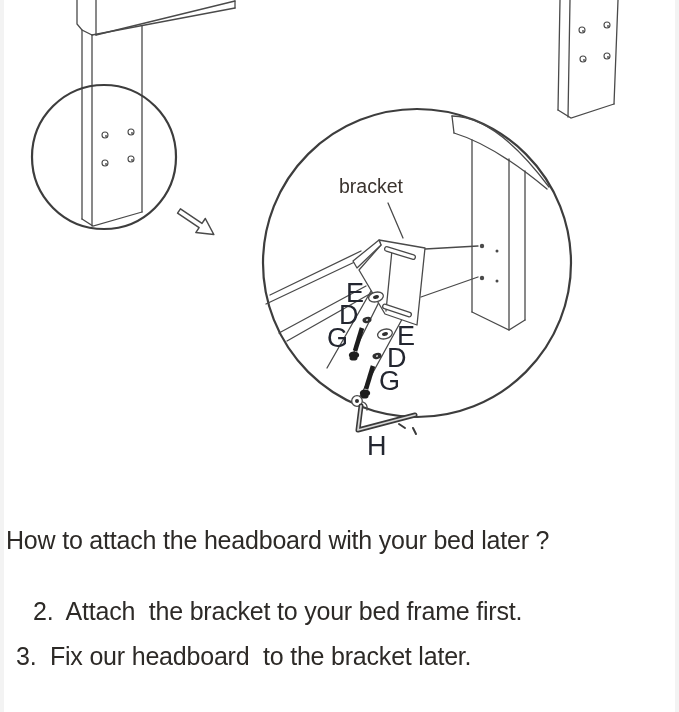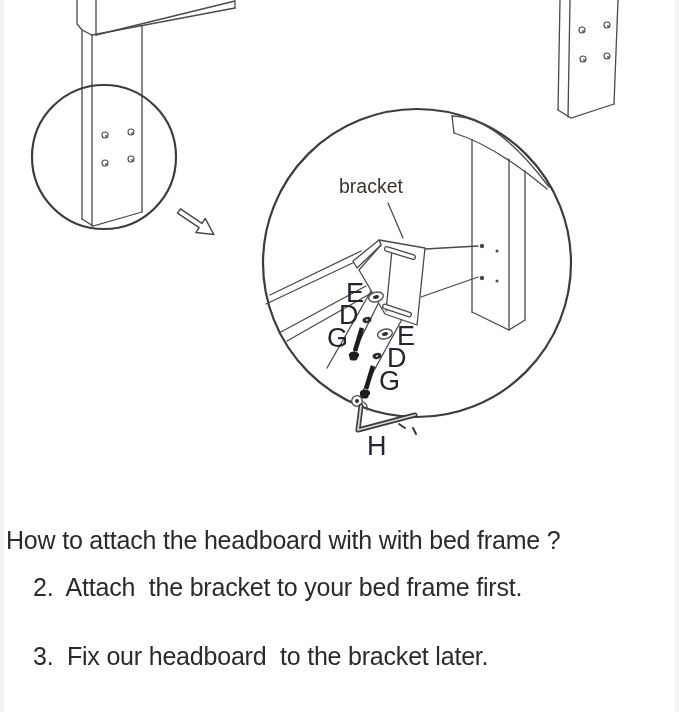--- a/index.html
+++ b/index.html
@@ -187,16 +187,16 @@
   <div class="callout" style="left:335px;top:177px;">bracket</div>
 
   <div class="diagram-label" style="left:342px;top:280px;">E</div>
   <div class="diagram-label" style="left:335px;top:302px;">D</div>
   <div class="diagram-label" style="left:323px;top:325px;">G</div>
   <div class="diagram-label" style="left:393px;top:323px;">E</div>
   <div class="diagram-label" style="left:383px;top:345px;">D</div>
   <div class="diagram-label" style="left:375px;top:368px;">G</div>
   <div class="diagram-label" style="left:363px;top:433px;">H</div>
 
-  <div class="copyline" style="left:2px;top:527px;">How to attach the headboard with with bed frame ?</div>
-  <div class="copyline" style="left:29px;top:574px;">2.  Attach  the bracket to your bed frame first.</div>
-  <div class="copyline" style="left:29px;top:643px;">3.  Fix our headboard  to the bracket later.</div>
+  <div class="copyline" style="left:2px;top:527px;">How to attach the headboard with your bed later ?</div>
+  <div class="copyline" style="left:29px;top:598px;">2.  Attach  the bracket to your bed frame first.</div>
+  <div class="copyline" style="left:12px;top:643px;">3.  Fix our headboard  to the bracket later.</div>
 </div>
 
 </body></html>

